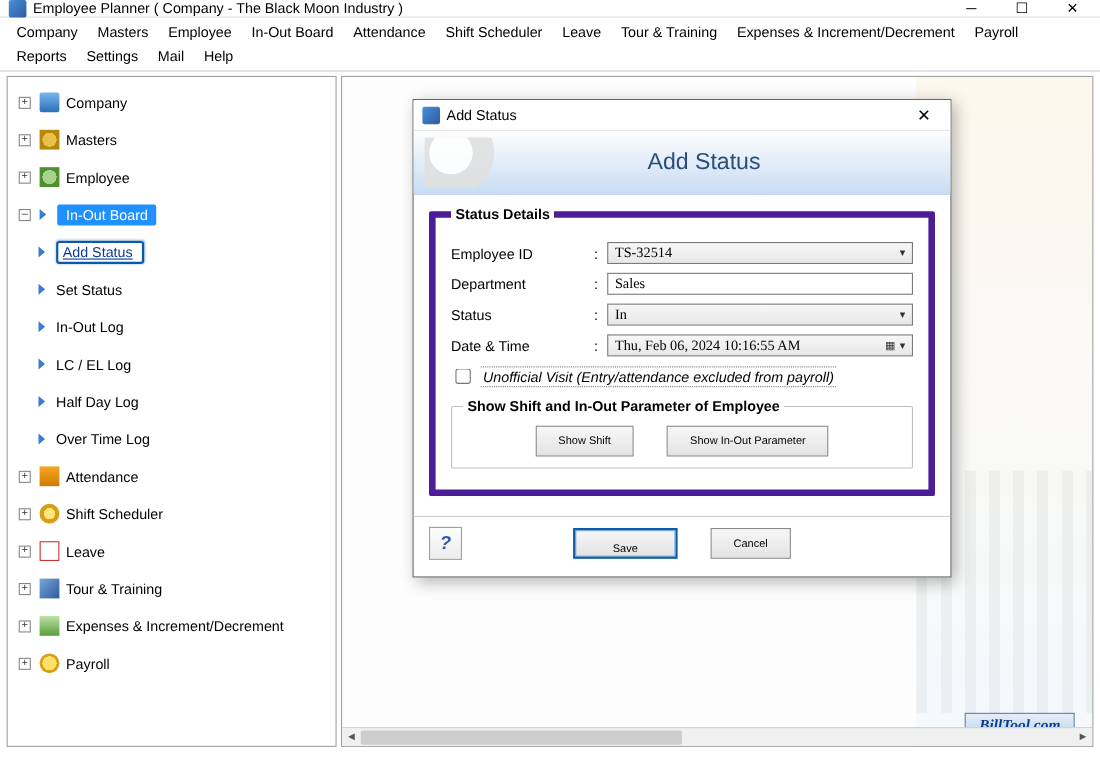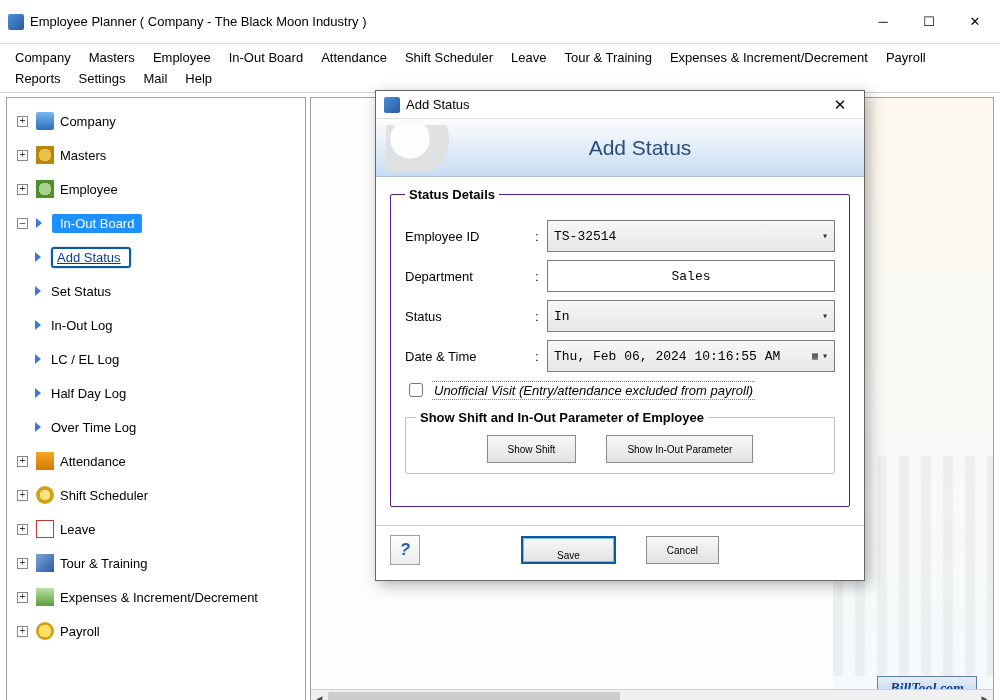--- a/index.html
+++ b/index.html
@@ -8,21 +8,21 @@
     font-family: "Segoe UI", Tahoma, sans-serif;
     font-size: 13px;
     background: #fff;
     color: #000;
     width: 1000px; height: 700px;
     overflow: hidden;
     position: relative;
   }
   
   .titlebar {
-    height: 44px;
+    height: 16px;
     background: #fff;
     border-bottom: 1px solid #e0e0e0;
     display: flex; align-items: center;
     padding: 0 2px 0 8px;
   }
   .titlebar .app-icon {
     width: 16px; height: 16px;
     background: linear-gradient(135deg,#4a90d9,#2c5aa0);
     border-radius: 2px;
     margin-right: 6px;
@@ -191,46 +191,45 @@
   .dialog-banner .banner-title {
     font-size: 21px;
     color: #2a4d7a;
     font-weight: 500;
     margin-left: 40px;
   }
   .dialog-body {
     padding: 10px 14px 4px 14px;
   }
   fieldset {
-    border: 1px solid #4c1d95;
+    border: 6px solid #4c1d95;
     border-radius: 2px;
-    padding: 10px 14px 22px 14px;
+    padding: 10px 14px 9px 14px;
     margin: 0 0 10px 0;
   }
   fieldset legend {
     font-weight: bold;
     padding: 0 4px;
     font-size: 13px;
   }
   .form-row {
     display: flex; align-items: center;
     margin: 8px 0;
   }
   .form-row .flabel { width: 130px; }
   .form-row .colon { width: 12px; }
   .form-row .fcontrol { flex: 1; }
   .win-input, .win-select, .win-date {
     width: 100%;
-    height: 32px;
+    height: 20px;
     border: 1px solid #7a7a7a;
     background: #fff;
     padding: 2px 6px;
-    font-family: Liberation Mono, monospace;
+    font-family: Liberation Serif, serif;
     font-size: 13px;
-    text-align: center;
   }
   .win-select, .win-date {
     background: linear-gradient(#f7f7f7,#e7e7e7);
     display: flex; align-items: center; justify-content: space-between;
   }
   .win-select .sel-arrow, .win-date .dp-icon {
     font-size: 10px; color: #333;
   }
   .win-date .dp-icon {
     display:flex; align-items:center; gap:4px;

